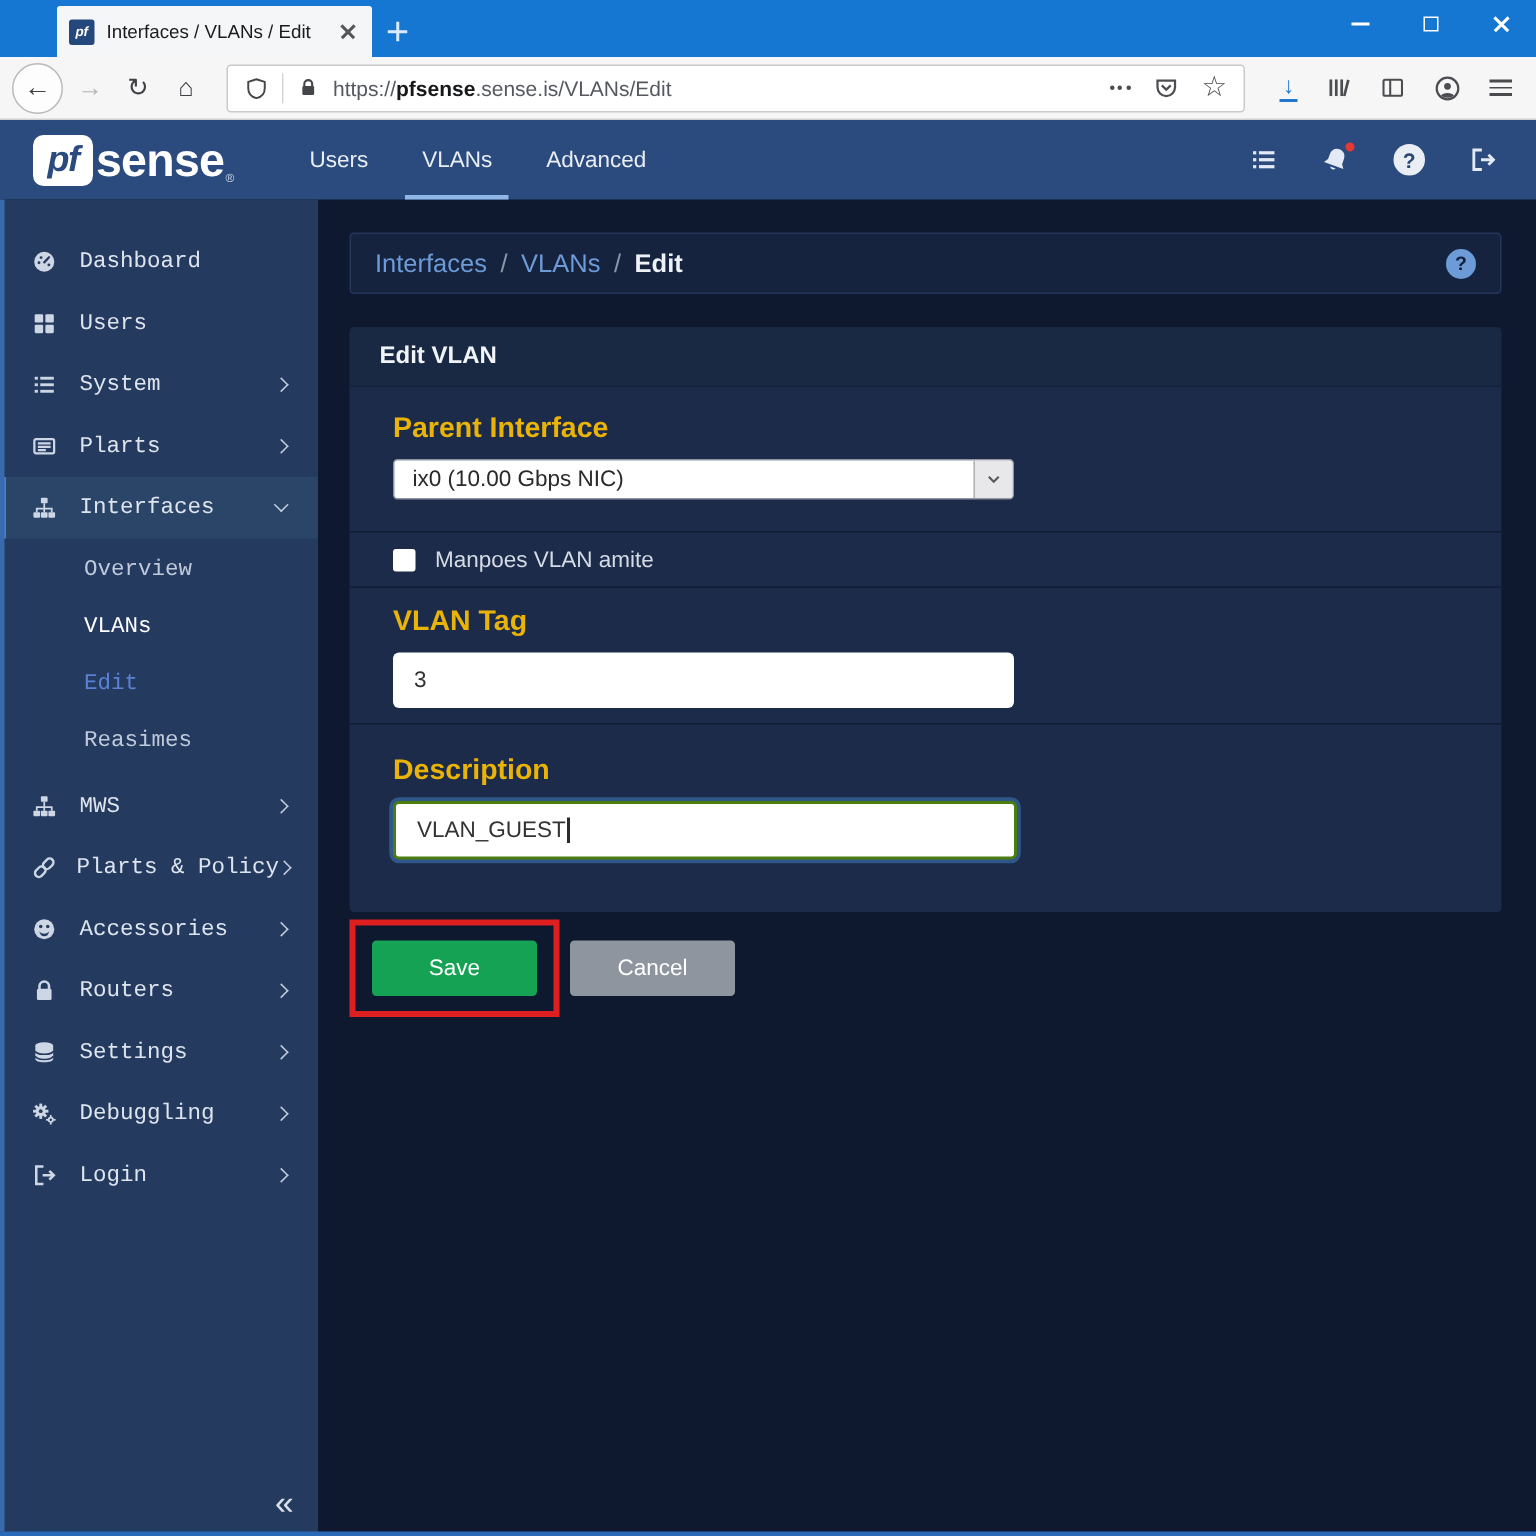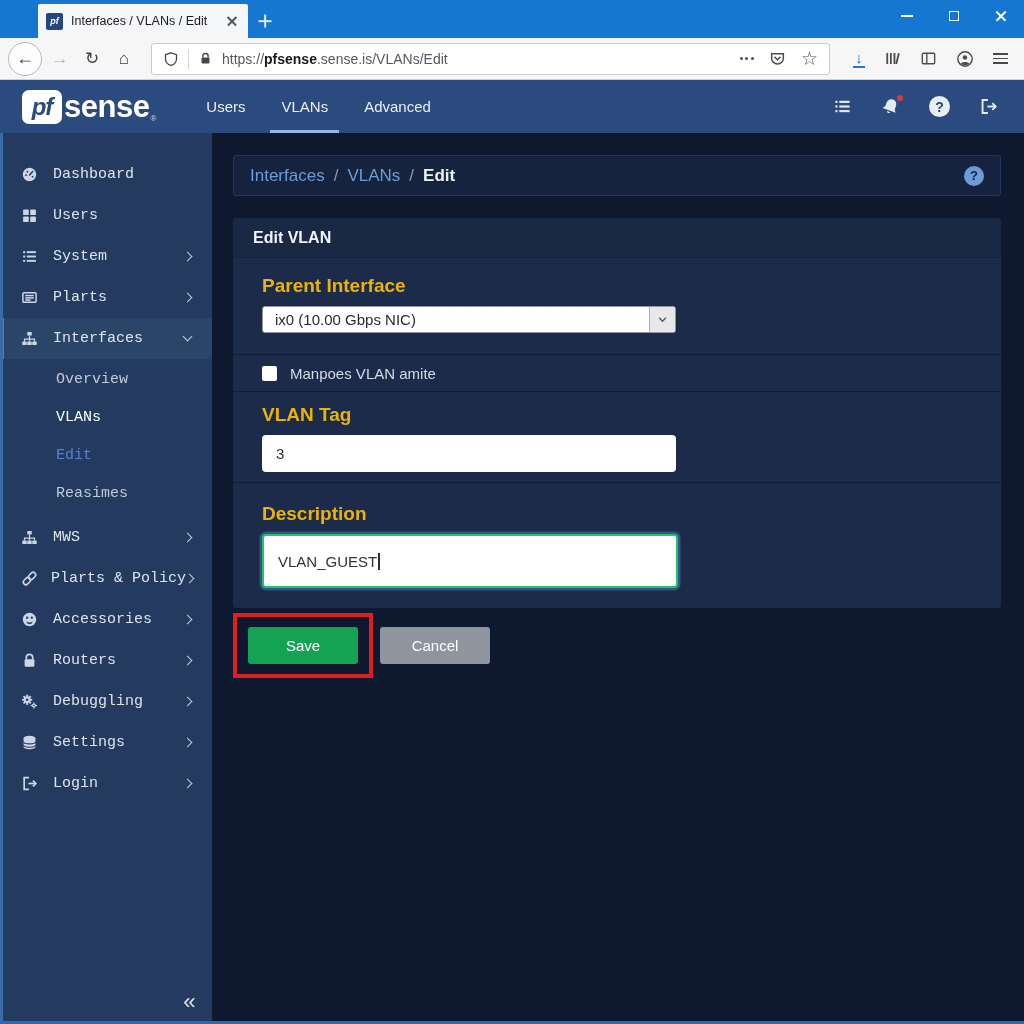--- a/index.html
+++ b/index.html
@@ -123,21 +123,21 @@
   .select-val { flex:1; font-size:15px; color:#2a2a2c; padding-left:12px; white-space:nowrap; }
   .select-btn { width:26px; align-self:stretch; background:#e8e8ea; border-left:1px solid #aeb0b3;
                 display:flex; align-items:center; justify-content:center; }
   .row-check { height:37px; display:flex; align-items:center; }
   .checkbox { width:15px; height:15px; background:#fff; border-radius:2px; margin-right:13px; cursor:pointer; flex-shrink:0; }
   .check-label { font-size:15px; color:#d5dbe5; }
   .row-tag { height:91px; padding-top:12px; }
   .tinput { width:414px; height:37px; background:#fff; border-radius:4px; font-size:15px; color:#333;
             display:flex; align-items:center; padding-left:14px; cursor:text; }
   .row-desc { height:125px; padding-top:20px; border-bottom:none; }
-  .tinput.focused { width:416px; height:54px; border:2px solid #22c55e;
+  .tinput.focused { width:416px; height:39px; border:2px solid #4d7c0f;
                     box-shadow:0 0 0 2.5px rgba(73,141,217,0.45);text-align:center; }
   .caret { display:inline-block; width:1.5px; height:17px; background:#2b2b2e; margin-left:1px; }
 
   .actions { display:flex; align-items:center; margin-top:5px; }
   .red-box { border:4px solid #de1f1f; padding:10px 11px; display:flex; }
   .btn { height:37px; width:110px; display:flex; align-items:center; justify-content:center;
          font-size:15px; color:#fff; border-radius:3px; cursor:pointer; }
   .btn-save { background:#16a254; }
   .btn-cancel { background:#8e959e; margin-left:7px; }
 
@@ -408,20 +408,33 @@
       </div>
 
       <div class="side-item">
         <span class="sicon">
           <svg viewBox="0 0 16 16">
               <path d="M5 7 V5.2 a3 3 0 0 1 6 0 V7" fill="none" stroke="currentColor" stroke-width="1.6"></path>
               <rect x="3.4" y="6.8" width="9.2" height="7" rx="1" fill="currentColor"></rect>
             </svg>
         </span>
         <span class="slabel">Routers</span>
+        <span class="chev"></span>
+      </div>
+
+      <div class="side-item">
+        <span class="sicon">
+          <svg viewBox="0 0 16 16">
+              <path d="M2.4 3.8 V12.2 c0 1.2 2.5 2.1 5.6 2.1 s5.6 -0.9 5.6 -2.1 V3.8" fill="currentColor"></path>
+              <ellipse cx="8" cy="3.8" rx="5.6" ry="2.1" fill="currentColor"></ellipse>
+              <path d="M2.4 7.2 c0 1.2 2.5 2.1 5.6 2.1 s5.6 -0.9 5.6 -2.1" stroke="#243a5f" stroke-width="1" fill="none"></path>
+              <path d="M2.4 10.4 c0 1.2 2.5 2.1 5.6 2.1 s5.6 -0.9 5.6 -2.1" stroke="#243a5f" stroke-width="1" fill="none"></path>
+            </svg>
+        </span>
+        <span class="slabel">Settings</span>
         <span class="chev"></span>
       </div>
 
       <div class="side-item">
         <span class="sicon">
           <svg viewBox="0 0 16 16" fill="currentColor">
               <g transform="translate(5.8 6.4)">
                 <circle r="3.1"></circle>
                 <rect x="-0.9" y="-4.8" width="1.8" height="2.2"></rect>
                 <rect x="-0.9" y="2.6" width="1.8" height="2.2"></rect>
@@ -442,33 +455,20 @@
                 <circle r="1.2" fill="#243a5f"></circle>
               </g>
             </svg>
         </span>
         <span class="slabel">Debuggling</span>
         <span class="chev"></span>
       </div>
 
       <div class="side-item">
         <span class="sicon">
-          <svg viewBox="0 0 16 16">
-              <path d="M2.4 3.8 V12.2 c0 1.2 2.5 2.1 5.6 2.1 s5.6 -0.9 5.6 -2.1 V3.8" fill="currentColor"></path>
-              <ellipse cx="8" cy="3.8" rx="5.6" ry="2.1" fill="currentColor"></ellipse>
-              <path d="M2.4 7.2 c0 1.2 2.5 2.1 5.6 2.1 s5.6 -0.9 5.6 -2.1" stroke="#243a5f" stroke-width="1" fill="none"></path>
-              <path d="M2.4 10.4 c0 1.2 2.5 2.1 5.6 2.1 s5.6 -0.9 5.6 -2.1" stroke="#243a5f" stroke-width="1" fill="none"></path>
-            </svg>
-        </span>
-        <span class="slabel">Settings</span>
-        <span class="chev"></span>
-      </div>
-
-      <div class="side-item">
-        <span class="sicon">
           <svg viewBox="0 0 16 16" fill="none" stroke="currentColor" stroke-width="1.6">
               <path d="M7.5 2.5 H3 V13.5 H7.5"></path>
               <path d="M7 8 H14"></path>
               <path d="M11.2 5.2 L14 8 L11.2 10.8"></path>
             </svg>
         </span>
         <span class="slabel">Login</span>
         <span class="chev"></span>
       </div>
 

